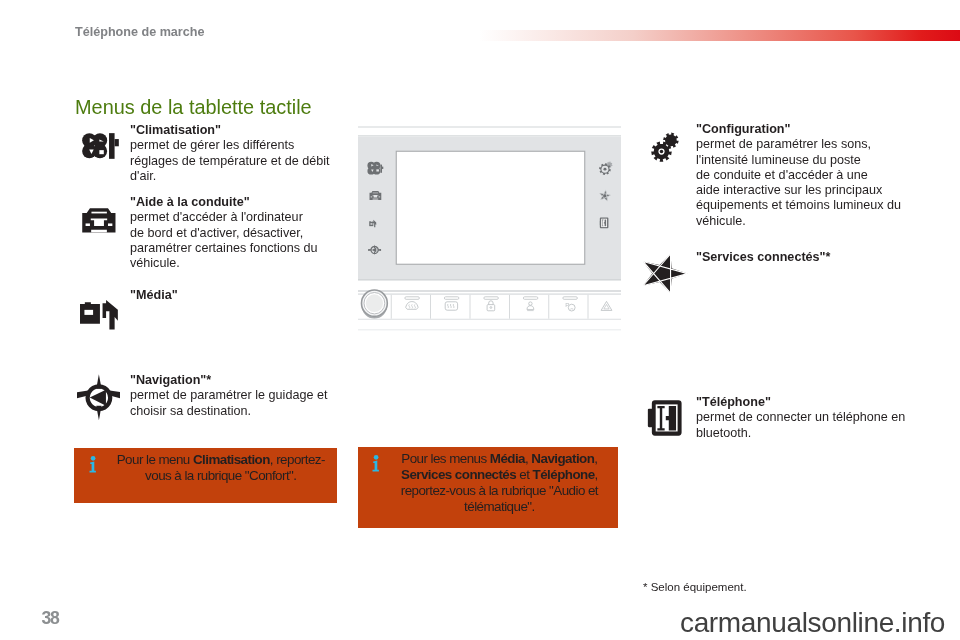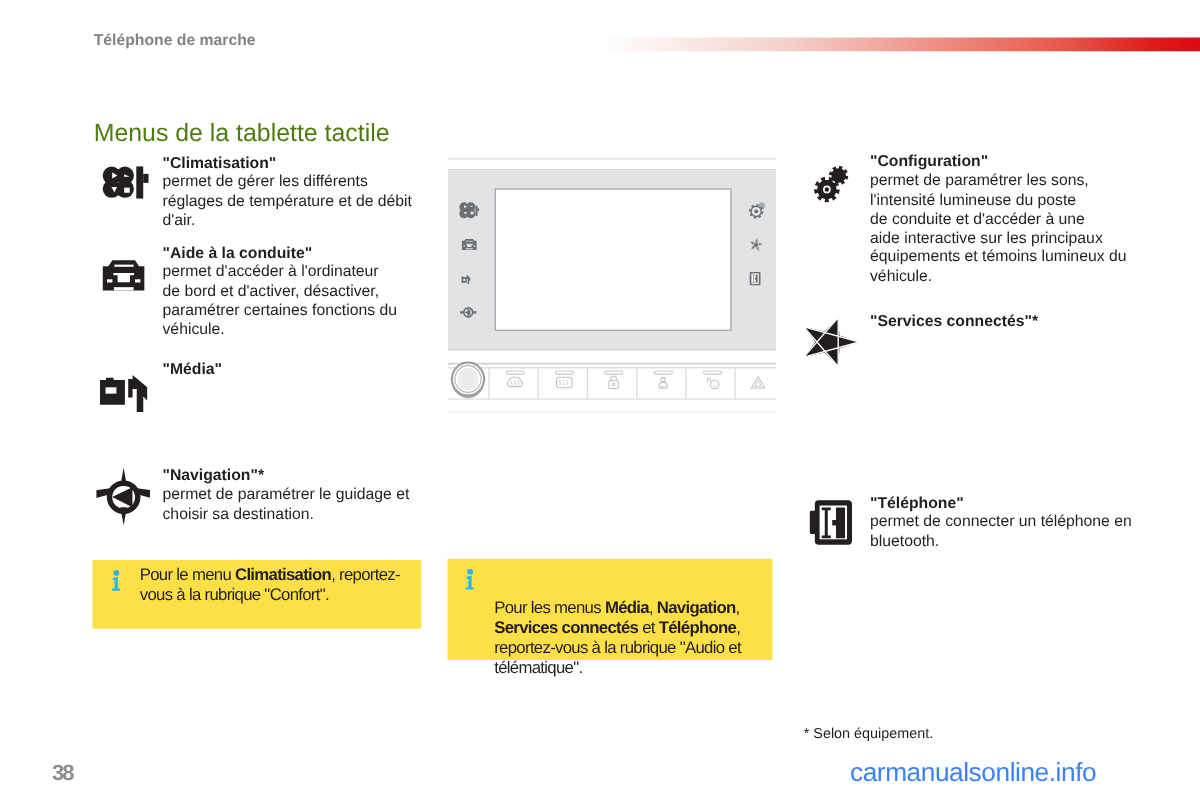--- a/index.html
+++ b/index.html
@@ -21,31 +21,31 @@
   
   .entry{position:absolute;}
   .entry .ico{position:absolute;}
   .entry .ico svg{display:block;width:100%;height:100%;}
   .entry .txt{position:absolute;left:54px;top:0;font-size:12.6px;line-height:15.25px;
               color:#231f20;width:230px;white-space:nowrap;}
   .entry .hd{font-weight:bold;display:block;}
   .col-right .txt{width:250px;}
 
   
-  .info{position:absolute;background:#fde047;}
+  .info{position:absolute;background:#c2410c;text-align:center;}
   .info .ibox svg{display:block;width:100%;height:100%;}
   .info .ibox{position:absolute;left:14.7px;top:8.1px;width:8.8px;height:16.6px;}
   .info .t{position:absolute;left:37.9px;top:4px;font-size:13.4px;line-height:15.8px;
            letter-spacing:-0.55px;color:#231f20;}
   .info .t b{font-weight:bold;}
 
   .footnote{position:absolute;left:643px;top:581px;font-size:11.5px;color:#231f20;
             font-weight:normal;letter-spacing:0px;}
   .pageno{position:absolute;left:25.5px;top:608px;font-size:17.6px;color:#8c8f91;font-weight:bold;letter-spacing:-1.4px;margin-left:16px;}
-  .wm{position:absolute;left:680px;top:607px;font-size:21px;color:#3b82f6;letter-spacing:-0.35px;}
+  .wm{position:absolute;left:680px;top:607px;font-size:28px;color:#404040;letter-spacing:-0.35px;}
 
   
   .photo{position:absolute;left:358px;top:122px;width:263px;height:215px;overflow:hidden;}
 </style>
 </head>
 <body>
 
 <div class="page">
 
   <div class="hdr-title">Téléphone de marche</div>
@@ -214,21 +214,21 @@
 
   <div class="info" id="info1" style="left:357.5px;top:447.4px;width:260.5px;height:80.3px;">
     <div class="ibox">
         <svg width="8.8" height="16.6" viewBox="0 0 8.8 16.6">
       <g fill="#29b7e5">
         <circle cx="4.1" cy="2.35" r="2.35"></circle>
         <path d="M1.2 6.4 L5.3 5.4 L5.3 14.8 L6.9 14.8 L6.9 16.6 L0.5 16.6 L0.5 14.8 L2.6 14.8 L2.6 8.0 L1.2 8.0 Z"></path>
       </g>
     </svg>
       </div>
-    <div class="t" id="it1" style="width:208px;margin-top:27px;"><span>Pour les menus </span><b>Média</b><span>, </span><b>Navigation</b><span>, </span><b>Services connectés</b><span> et </span><b>Téléphone</b><span>, reportez-vous à la rubrique "Audio et télématique".</span></div>
+    <div class="t" id="it1" style="width:208px;"><span>Pour les menus </span><b>Média</b><span>, </span><b>Navigation</b><span>, </span><b>Services connectés</b><span> et </span><b>Téléphone</b><span>, reportez-vous à la rubrique "Audio et télématique".</span></div>
   </div>
 
   <div class="footnote">* Selon équipement.</div>
   <div class="pageno">38</div>
   <div class="wm">carmanualsonline.info</div>
 
   <div class="photo" id="photo">
 <svg width="263" height="215" viewBox="0 0 263 215" style="display:block">
  <rect x="0" y="0" width="263" height="215" fill="#ffffff"></rect>
  <rect x="0" y="4.2" width="263" height="1.6" fill="#e3e5e7"></rect>

